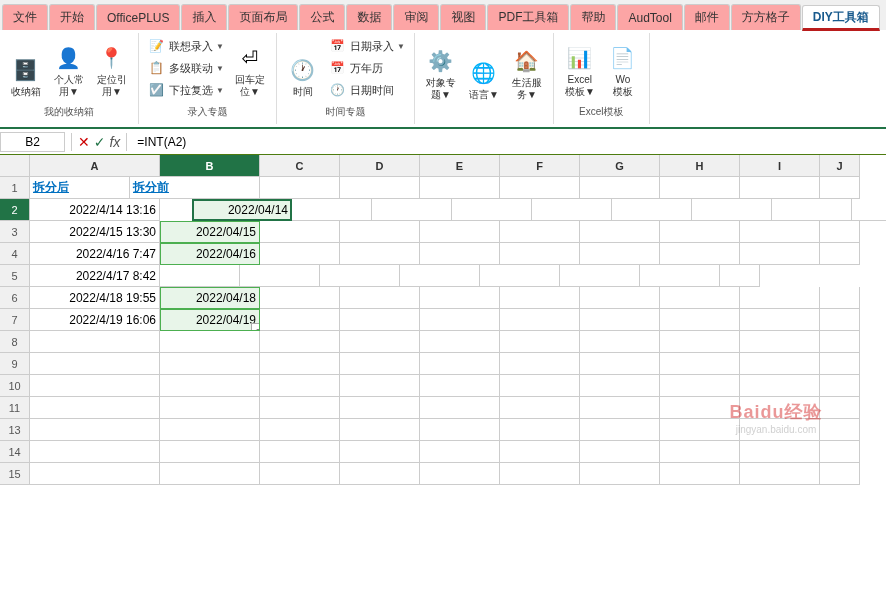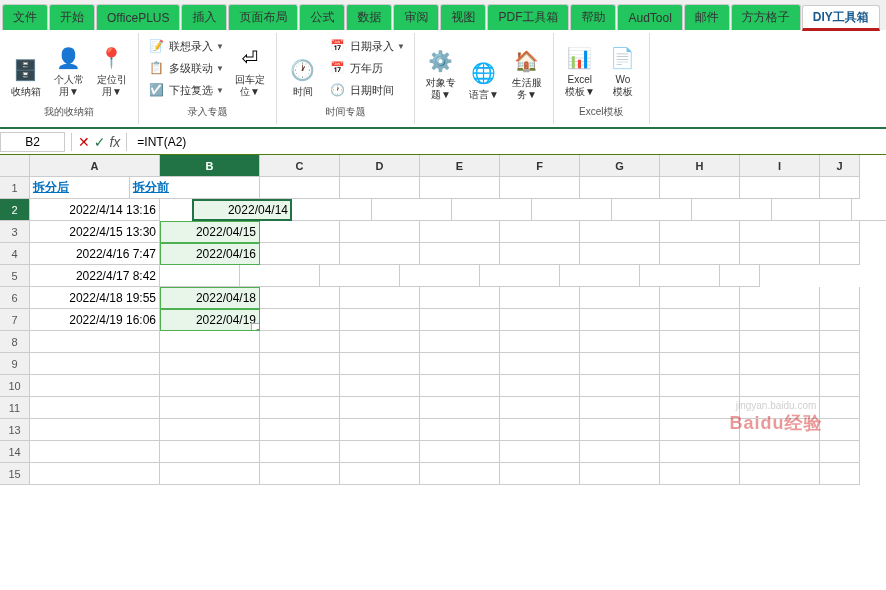--- a/index.html
+++ b/index.html
@@ -1,20 +1,20 @@
 <!DOCTYPE html>
 <html><head>
   <meta charset="utf-8">
   <style>
     * { box-sizing: border-box; margin: 0; padding: 0; }
     body { font-family: 'Microsoft YaHei', Arial, sans-serif; font-size: 12px; background: #fff; overflow: hidden; width: 886px; height: 590px; }
 
     
     .tab-bar { display: flex; align-items: flex-end; background: #f0f0f0; height: 30px; padding-left: 2px; gap: 1px; }
-    .tab { padding: 5px 10px; font-size: 12px; cursor: pointer; background: #22c55e; border: 1px solid #ccc; border-bottom: none; border-radius: 3px 3px 0 0; color: #333; height: 26px; display: flex; align-items: center; }
+    .tab { padding: 5px 10px; font-size: 12px; cursor: pointer; background: #fca5a5; border: 1px solid #ccc; border-bottom: none; border-radius: 3px 3px 0 0; color: #333; height: 26px; display: flex; align-items: center; }
     .tab.active { background: #fff; border-bottom: 3px solid #b91c1c; margin-bottom: -1px; color: #185a8d; font-weight: bold; }
 
     
     .ribbon-content { background: #fff; border-bottom: 2px solid #217346; padding: 3px 0; display: flex; align-items: stretch; min-height: 85px; }
 
     .ribbon-group { display: flex; flex-direction: column; align-items: center; border-right: 1px solid #ddd; padding: 3px 6px; }
     .ribbon-group-items { display: flex; align-items: flex-end; gap: 3px; flex: 1; }
     .ribbon-group-label { font-size: 10px; color: #555; margin-top: 3px; text-align: center; padding: 2px 0; }
 
     .ribbon-btn { display: flex; flex-direction: column; align-items: center; cursor: pointer; padding: 2px 4px; border-radius: 3px; min-width: 40px; }
@@ -422,17 +422,17 @@
           <div class="cell col-f"></div>
           <div class="cell col-g"></div>
           <div class="cell col-h"></div>
           <div class="cell col-i"></div>
           <div class="cell col-j"></div>
         </div>
       </div>
     </div>
 
     <div class="watermark" style="position:absolute;bottom:50px;right:10px;opacity:0.4;">
+      <div style="font-size:18px;font-weight:bold;color:#c00;letter-spacing:1px;">Baidu经验</div>
       <div style="font-size:10px;color:#888;">jingyan.baidu.com</div>
-      <div style="font-size:18px;font-weight:bold;color:#c00;letter-spacing:1px;">Baidu经验</div>
     </div>
   </div>
 </div>
 
 </body></html>

